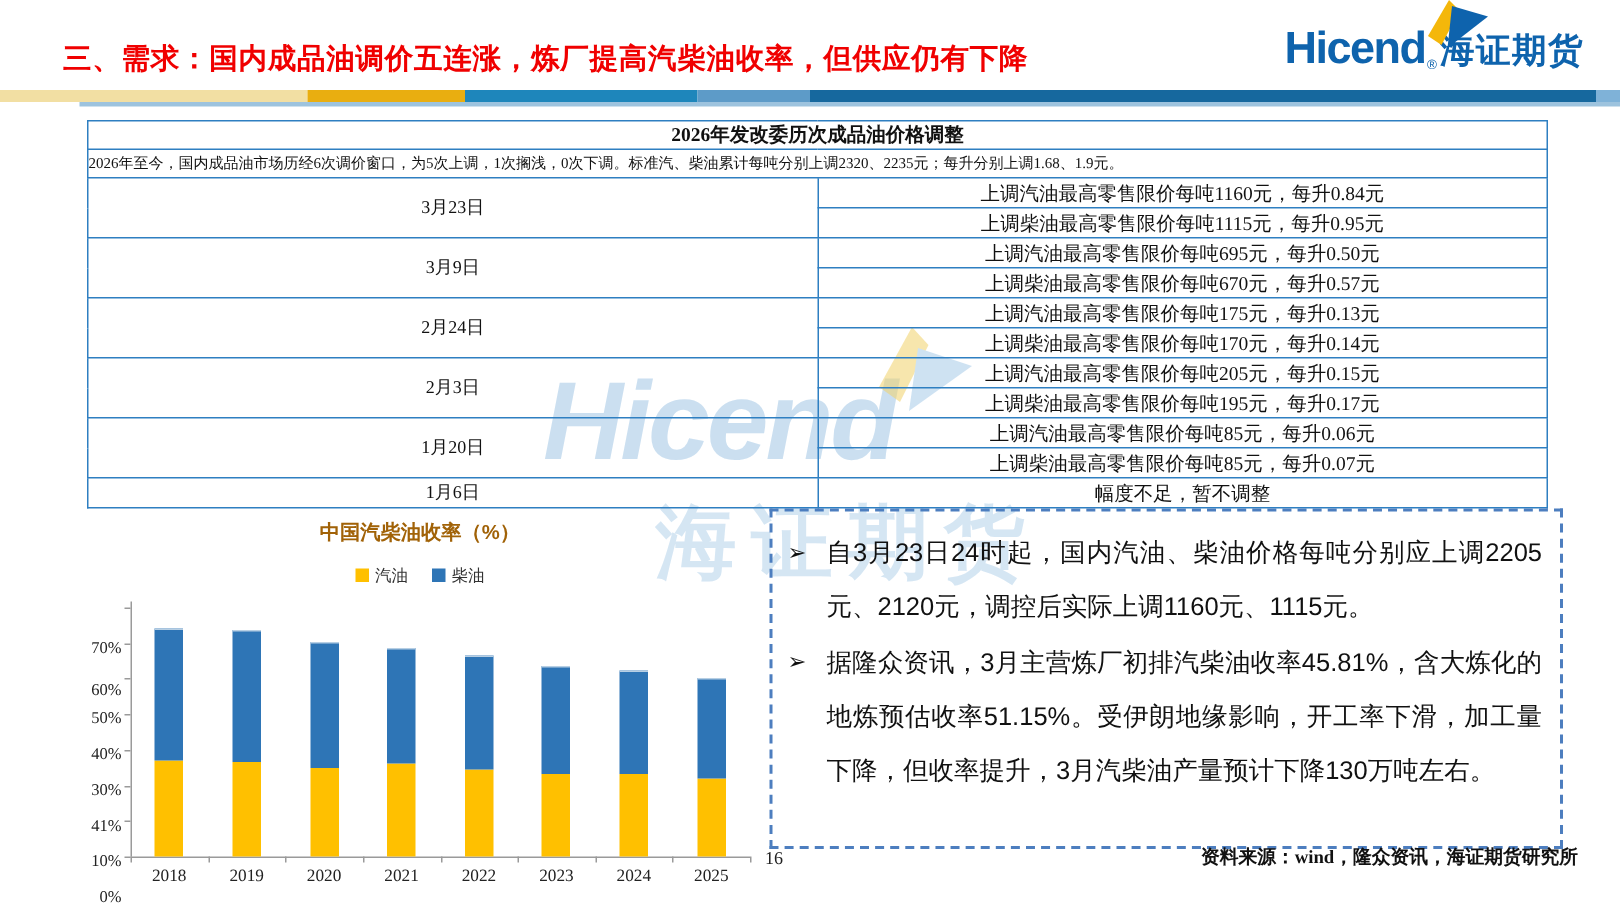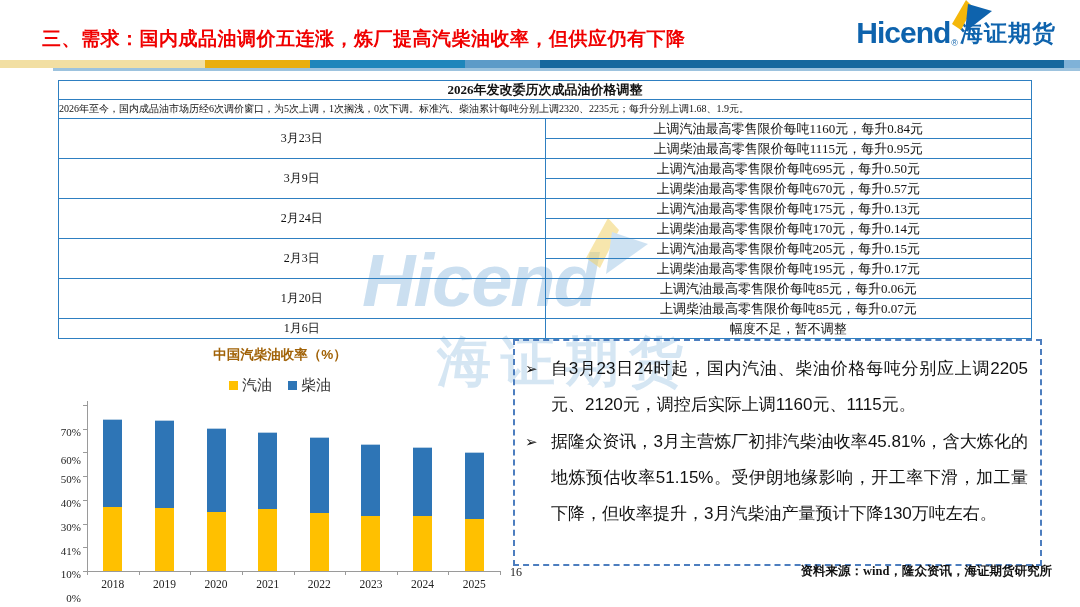--- a/index.html
+++ b/index.html
@@ -53,21 +53,21 @@
   .tbl-title   { height: 18px; font-size: 13px; font-weight: bold; text-align: center; }
   .tbl-summary { height: 19px; font-size: 10px; white-space: nowrap; overflow: hidden; }
   td.date-cell { width: 190px; height: 20px; font-size: 12px; text-align: center; vertical-align: middle; }
   td.item-cell { height: 20px; font-size: 13px; text-align: center; vertical-align: middle; white-space: nowrap; overflow: hidden; }
 
   
   .chart { position: absolute; left: 55px; top: 344px; width: 462px; height: 256px; z-index: 1; }
   .chart-title { position: absolute; left: 0; top: 2px; width: 450px; text-align: center;
                  font-size: 13.5px; font-weight: bold; color: #a16207; }
   .chart-legend { position: absolute; left: 0; top: 32px; width: 450px; display: flex;
-                  justify-content: center; gap: 16px; font-size: 15px; color: #333;
+                  justify-content: center; gap: 16px; font-size: 11px; color: #333;
                   font-family: "Liberation Serif", "DejaVu Serif", serif; }
   .legend-item { display: flex; align-items: center; gap: 4px; }
   .legend-swatch { width: 9px; height: 9px; display: inline-block; }
   .axis-line { position: absolute; background: #9a9a9a; }
   .ytick, .xtick { position: absolute; background: #9a9a9a; }
   .ylab { position: absolute; width: 26px; text-align: right; font-size: 11px; color: #222;
           font-family: "Liberation Serif", "DejaVu Serif", serif; margin-top: 27px; }
   .xlab { position: absolute; width: 44px; text-align: center; font-size: 11.5px; color: #222;
           font-family: "Liberation Serif", "DejaVu Serif", serif; }
   .bar-seg { position: absolute; }

